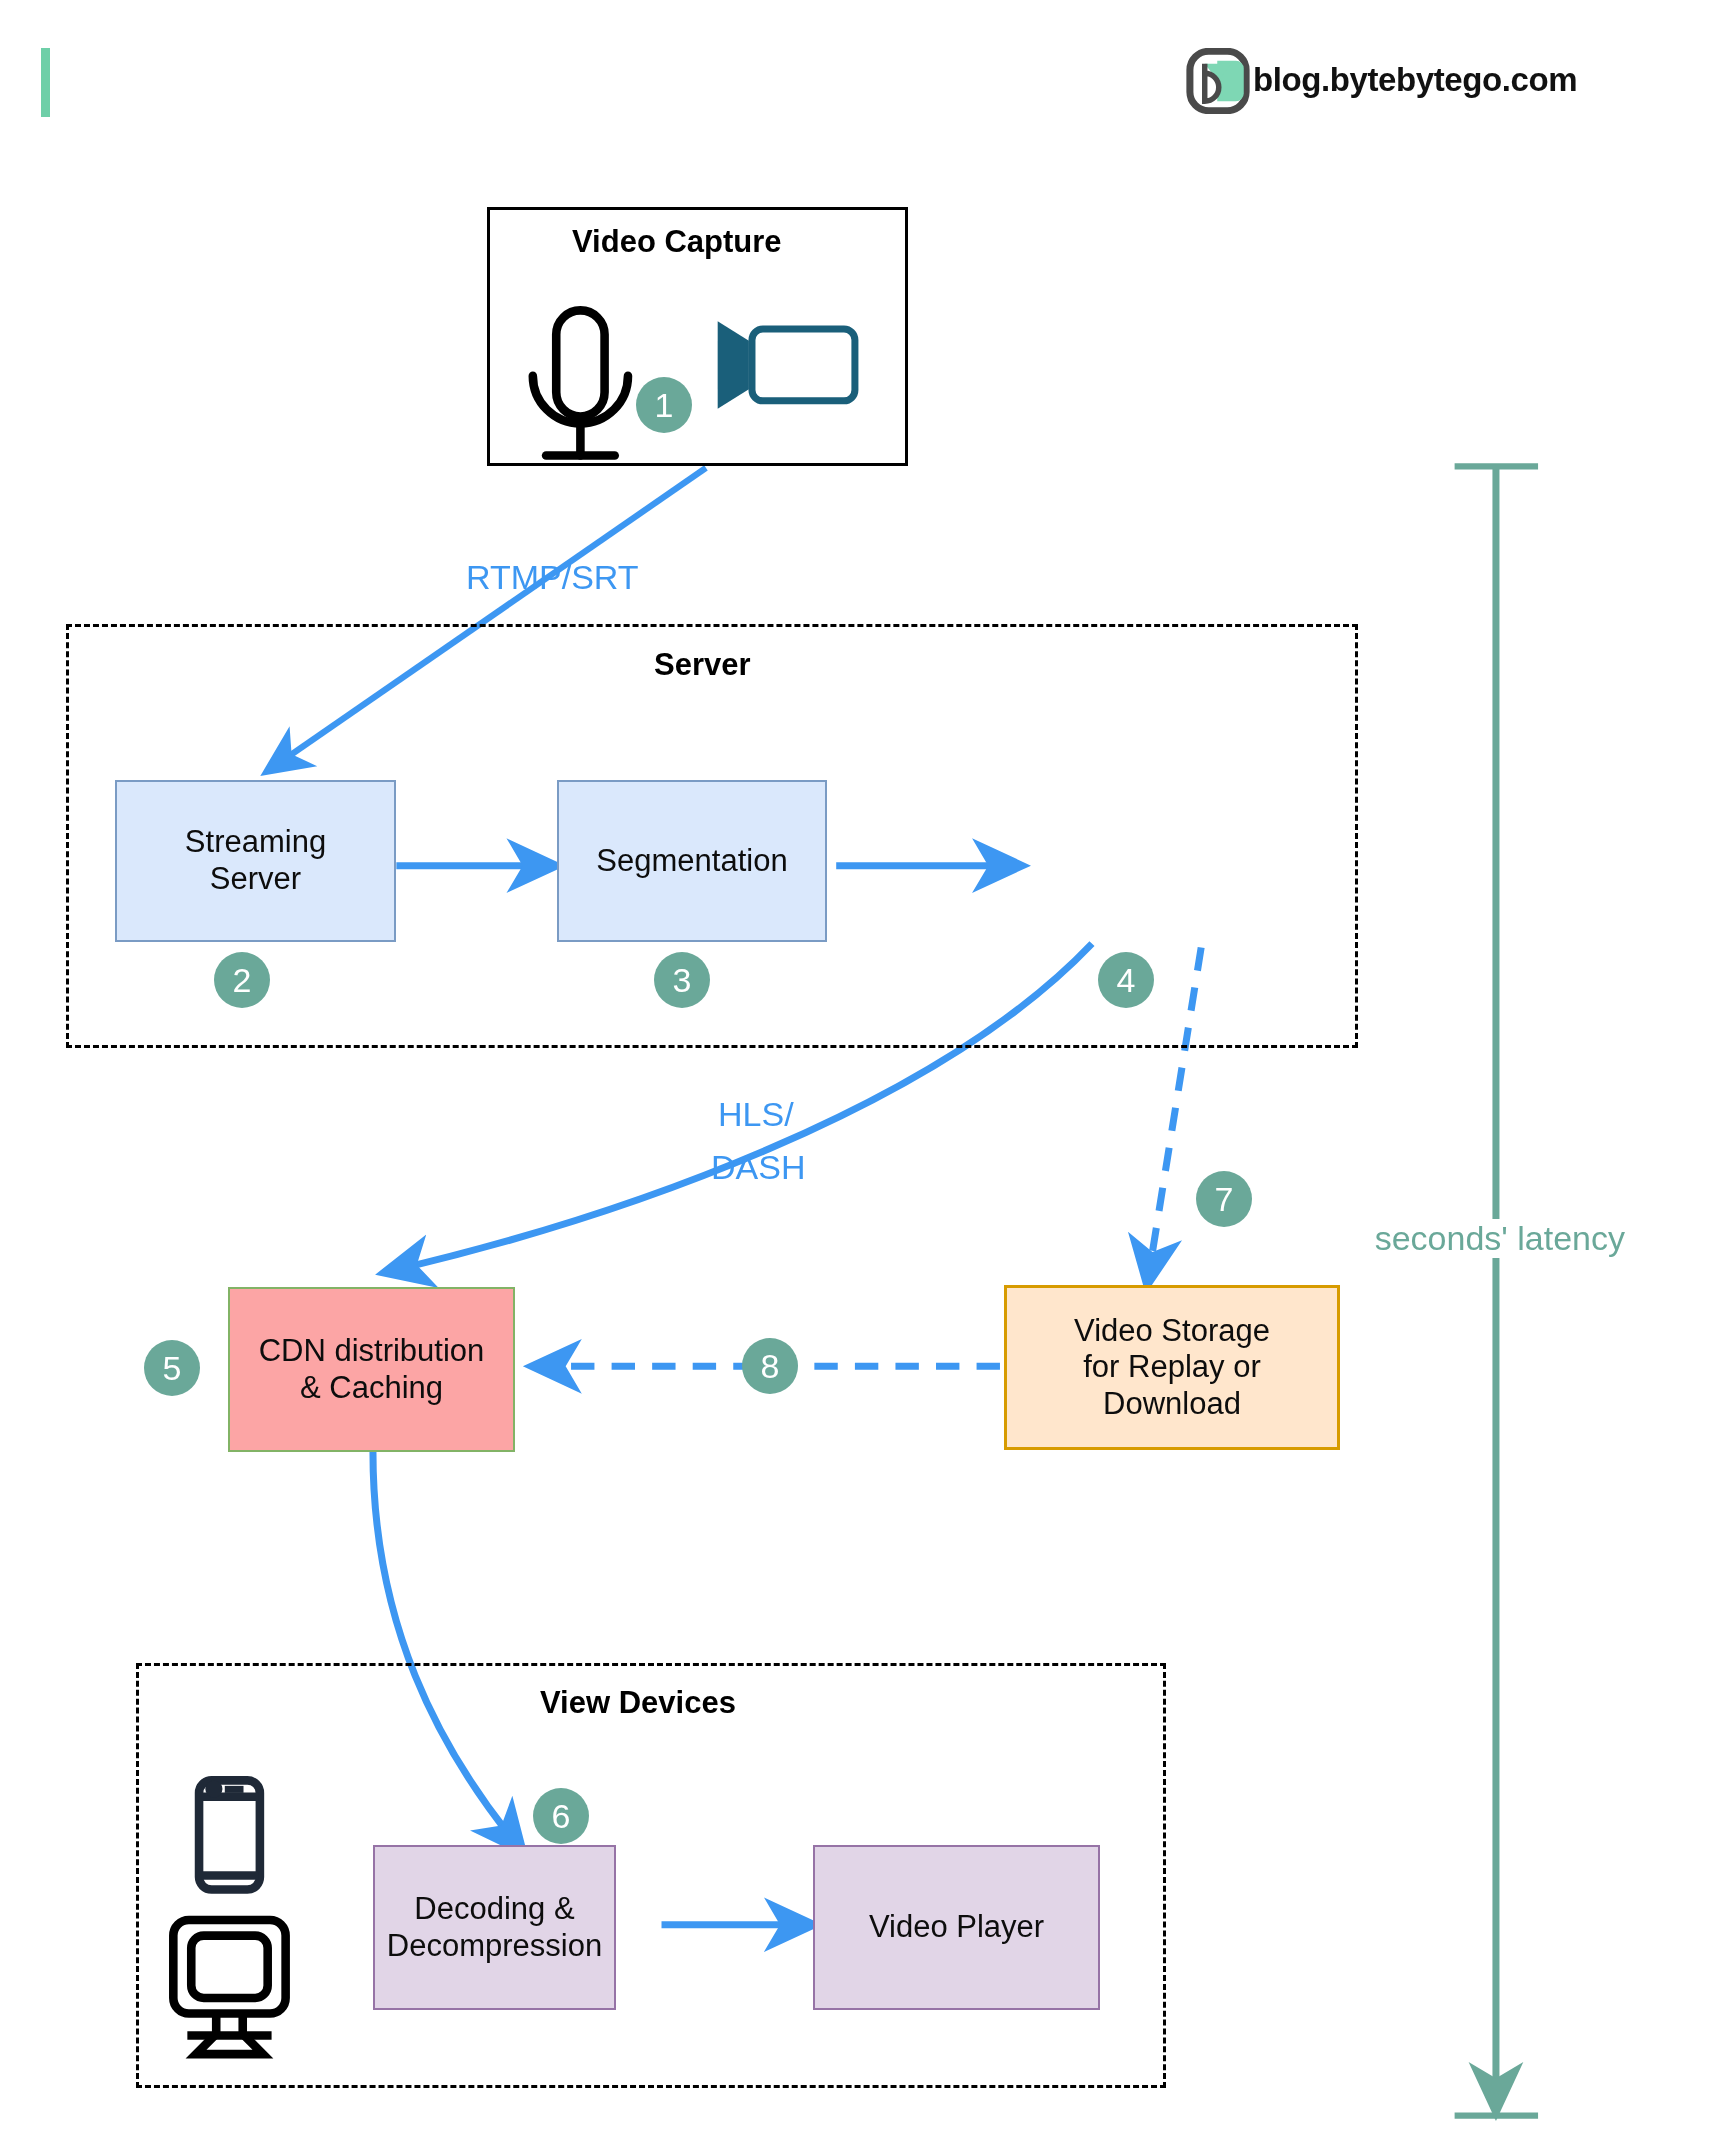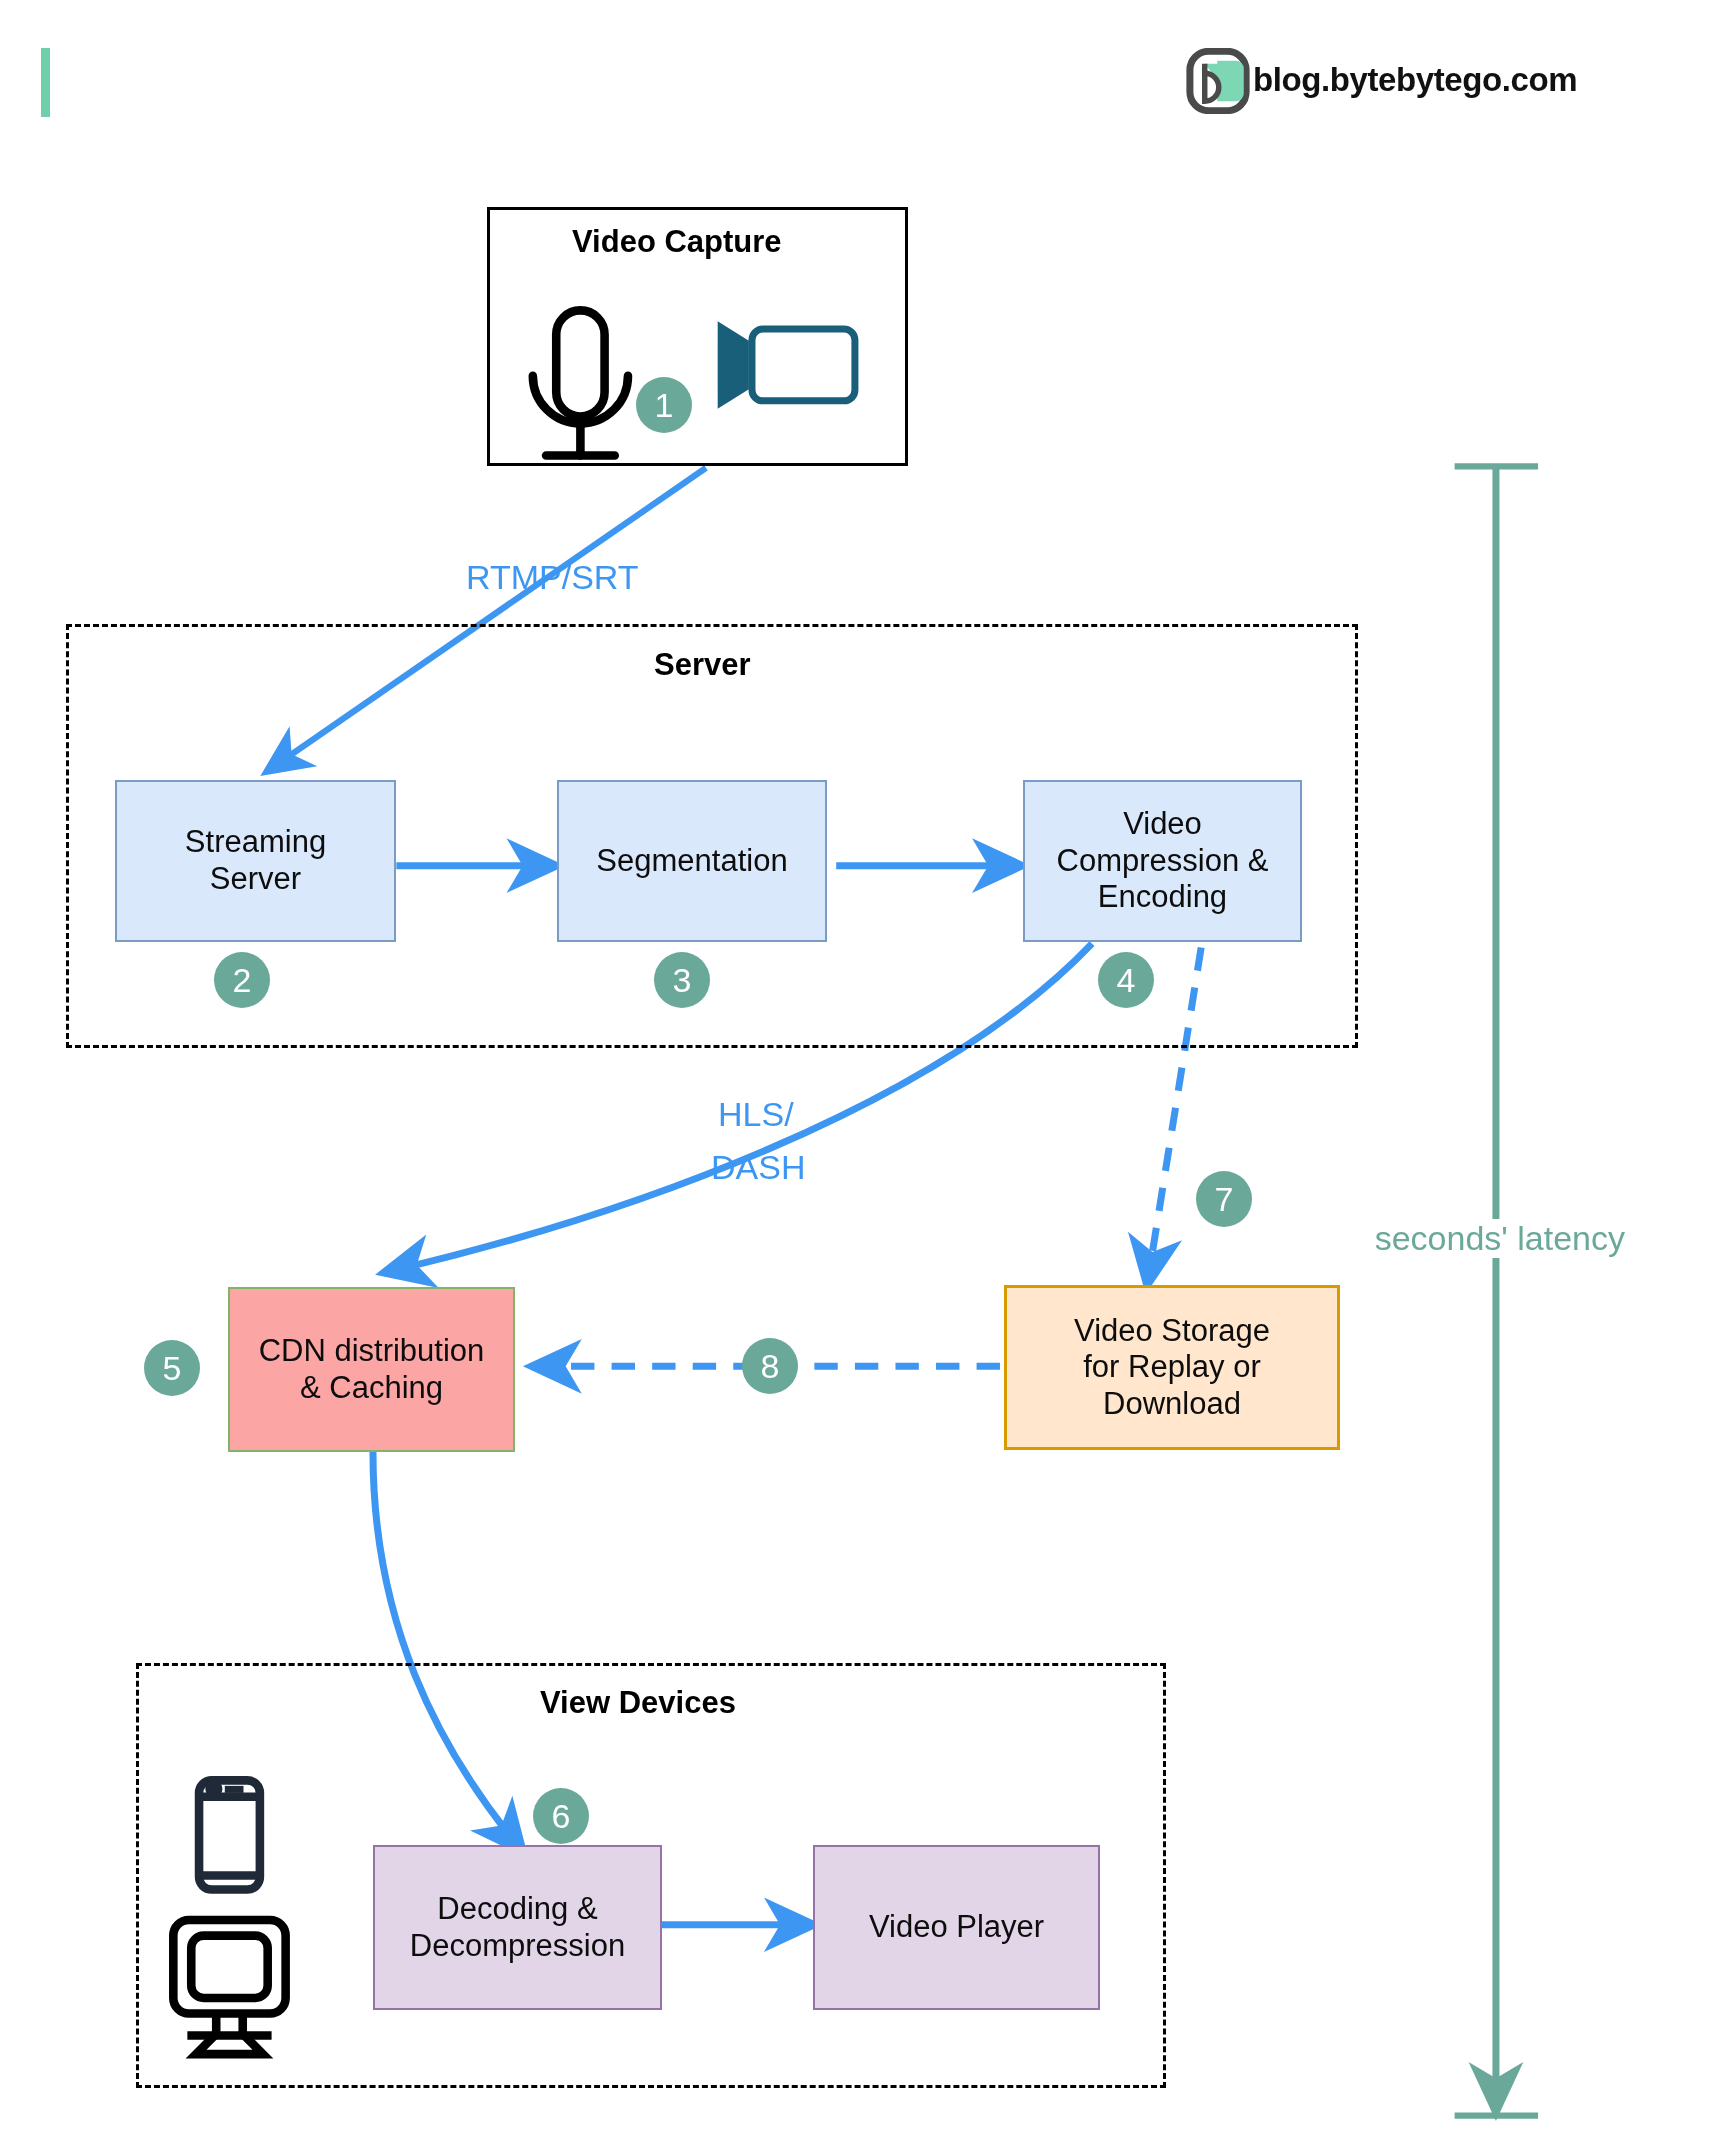--- a/index.html
+++ b/index.html
@@ -122,25 +122,20 @@
 
   <div class="node n-blue" style="left:115px;top:780px;width:281px;height:162px;">
     <span style="white-space:pre-line;">Streaming
 Server</span>
   </div>
 
   <div class="node n-blue" style="left:557px;top:780px;width:270px;height:162px;">
     <span style="white-space:pre-line;">Segmentation</span>
   </div>
 
-  <div class="node n-blue" style="left:1023px;top:780px;width:279px;height:162px;">
-    <span style="white-space:pre-line;">Video
-Compression &amp;
-Encoding</span>
-  </div>
 
   <div class="badge" style="left:214px;top:952px;">2</div>
   <div class="badge" style="left:654px;top:952px;">3</div>
   <div class="badge" style="left:1098px;top:952px;">4</div>
 
   <div class="node n-green" style="left:228px;top:1287px;width:287px;height:165px;">
     <span style="white-space:pre-line;">CDN distribution
 &amp; Caching</span>
   </div>
   <div class="badge" style="left:144px;top:1340px;">5</div>
@@ -167,21 +162,21 @@
     </g>
 
     <g fill="none" stroke="#000000" stroke-width="11">
       <rect x="222" y="2462" width="144" height="120" rx="20" ry="20"></rect>
       <rect x="245" y="2482" width="98" height="80" rx="16" ry="16"></rect>
       <path d="M277 2582 l0 26 -26 26 h86 l-26 -26 0 -26"></path>
       <line x1="240" y1="2610" x2="348" y2="2610"></line>
     </g>
   </svg>
 
-  <div class="node n-purple" style="left:373px;top:1845px;width:289px;height:165px;">
+  <div class="node n-purple" style="left:373px;top:1845px;width:243px;height:165px;">
     <span style="white-space:pre-line;">Decoding &amp;
 Decompression</span>
   </div>
   <div class="badge" style="left:533px;top:1788px;">6</div>
 
   <div class="node n-purple" style="left:813px;top:1845px;width:287px;height:165px;">
     <span style="white-space:pre-line;">Video Player</span>
   </div>
 
   <div class="latency-label" style="left:1370px;top:1219px;">seconds' latency</div>

